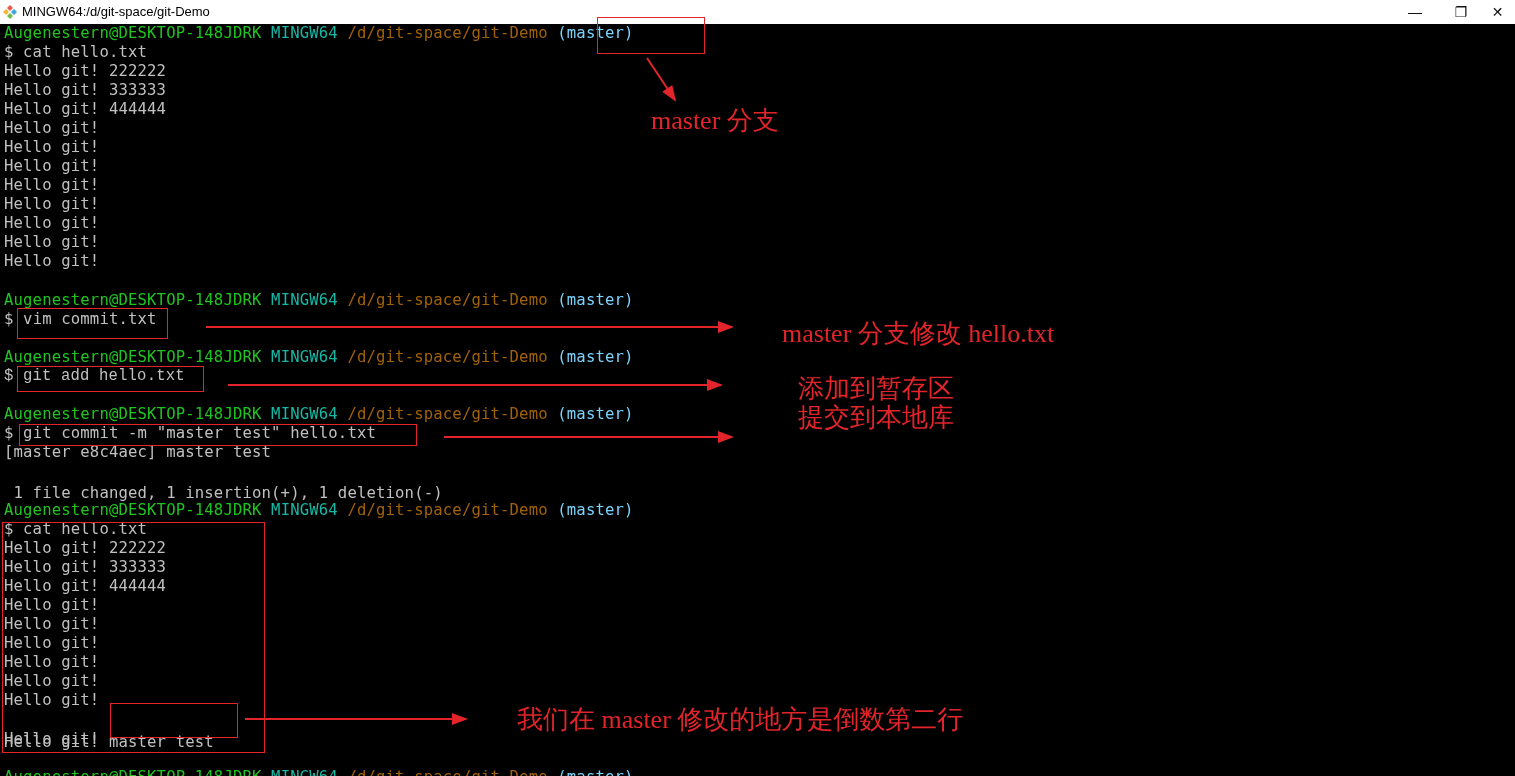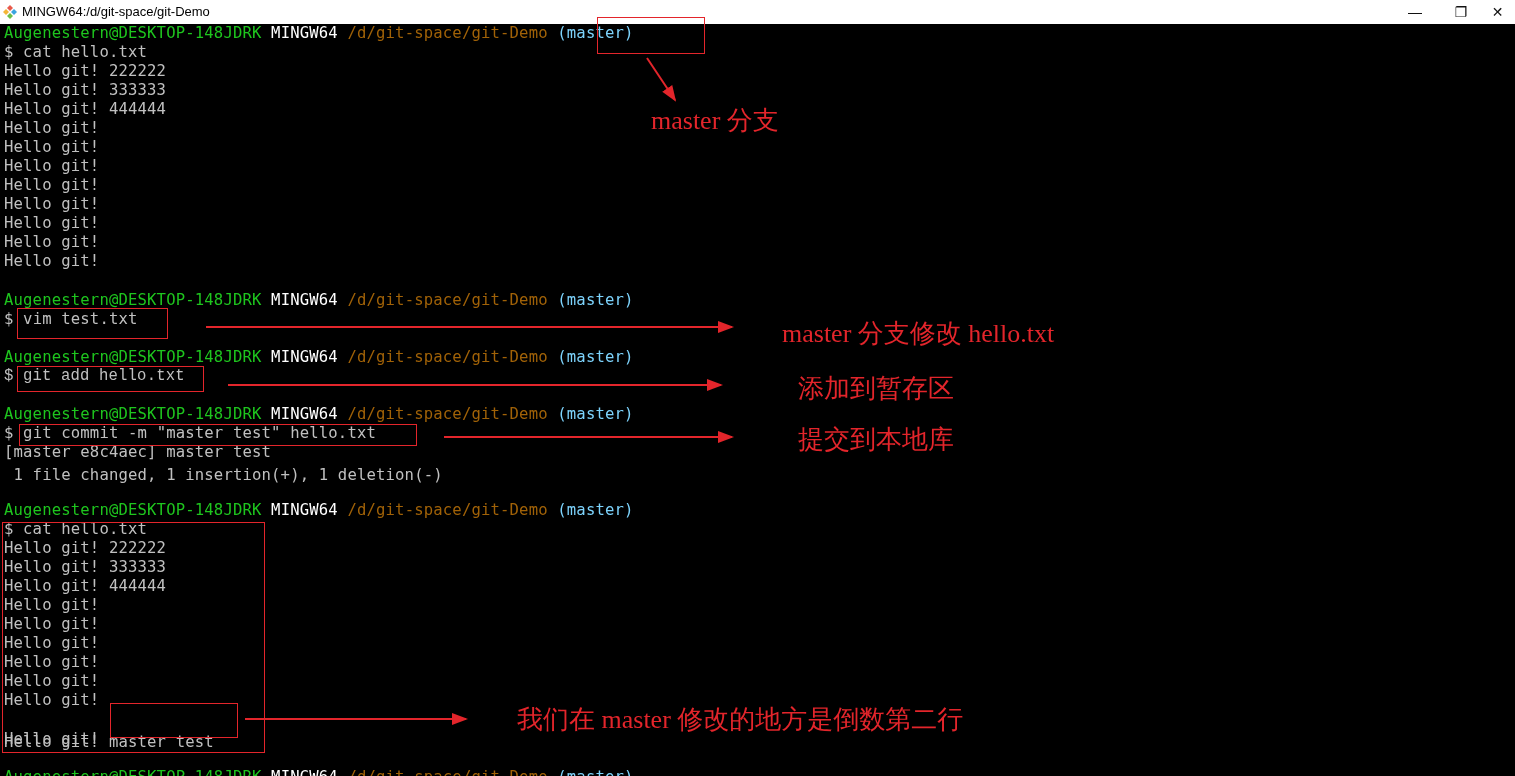--- a/index.html
+++ b/index.html
@@ -4,21 +4,21 @@
 <style>
   html, body { margin:0; padding:0; }
   body { width:1515px; height:776px; overflow:hidden; background:#000; position:relative; font-family:"DejaVu Sans Mono", monospace; }
   .titlebar { position:absolute; left:0; top:0; width:1515px; height:24px; background:#fff; }
   .app-icon { position:absolute; left:3px; top:5px; width:14px; height:14px; }
   .title-text { position:absolute; left:22px; top:4px; font-family:"Liberation Sans", sans-serif; font-size:13px; color:#000; }
   .win-btn { position:absolute; top:0; width:46px; height:24px; display:flex; align-items:center; justify-content:center; color:#111; font-family:"Liberation Sans", sans-serif; font-size:14px; cursor:pointer; }
   .terminal { position:absolute; left:0; top:24px; width:1515px; height:752px; background:#000; }
   .line { position:absolute; left:4px; height:19px; line-height:19px; font-size:15.6px; white-space:pre; color:#c0c0c0; letter-spacing:0.15px; }
   .user { color:#1ec51e; }
-  .sys { color:#ffffff; }
+  .sys { color:#14b8a6; }
   .path { color:#a16207; }
   .branch { color:#7dd3fc; }
   .rbox { position:absolute; border:1.5px solid #e3252b; box-sizing:border-box; }
   .note { position:absolute; color:#e3252b; font-family:Liberation Serif, serif; font-size:26px; white-space:nowrap; }
   svg.arrows { position:absolute; left:0; top:0; width:1515px; height:776px; pointer-events:none; }
 </style>
 </head>
 <body>
 
 <div class="titlebar">
@@ -50,29 +50,29 @@
 <div class="line" style="top:119px;">Hello git!</div>
 <div class="line" style="top:138px;">Hello git!</div>
 <div class="line" style="top:157px;">Hello git!</div>
 <div class="line" style="top:176px;">Hello git!</div>
 <div class="line" style="top:195px;">Hello git!</div>
 <div class="line" style="top:214px;">Hello git!</div>
 <div class="line" style="top:233px;">Hello git!</div>
 <div class="line" style="top:252px;">Hello git!</div>
 
 <div class="line" style="top:291px;"><span class="user">Augenestern@DESKTOP-148JDRK</span> <span class="sys">MINGW64</span> <span class="path">/d/git-space/git-Demo</span> <span class="branch">(master)</span></div>
-<div class="line" style="top:310px;"><span>$</span> <span>vim test.txt</span></div>
+<div class="line" style="top:310px;"><span>$</span> <span>vim commit.txt</span></div>
 
 <div class="line" style="top:348px;"><span class="user">Augenestern@DESKTOP-148JDRK</span> <span class="sys">MINGW64</span> <span class="path">/d/git-space/git-Demo</span> <span class="branch">(master)</span></div>
 <div class="line" style="top:367px;font-family:Liberation Mono, monospace;"><span>$</span> <span>git add hello.txt</span></div>
 
 <div class="line" style="top:405px;"><span class="user">Augenestern@DESKTOP-148JDRK</span> <span class="sys">MINGW64</span> <span class="path">/d/git-space/git-Demo</span> <span class="branch">(master)</span></div>
 <div class="line" style="top:424px;"><span>$</span> <span>git commit -m "master test" hello.txt</span></div>
 <div class="line" style="top:443px;">[master e8c4aec] master test</div>
-<div class="line" style="top:466px;"> 1 file changed, 1 insertion(+), 1 deletion(-)</div>
+<div class="line" style="top:484px;"> 1 file changed, 1 insertion(+), 1 deletion(-)</div>
 
 <div class="line" style="top:501px;"><span class="user">Augenestern@DESKTOP-148JDRK</span> <span class="sys">MINGW64</span> <span class="path">/d/git-space/git-Demo</span> <span class="branch">(master)</span></div>
 <div class="line" style="top:520px;">$ cat hello.txt</div>
 <div class="line" style="top:539px;">Hello git! 222222</div>
 <div class="line" style="top:558px;">Hello git! 333333</div>
 <div class="line" style="top:577px;">Hello git! 444444</div>
 <div class="line" style="top:596px;">Hello git!</div>
 <div class="line" style="top:615px;">Hello git!</div>
 <div class="line" style="top:634px;">Hello git!</div>
 <div class="line" style="top:653px;">Hello git!</div>
@@ -99,14 +99,14 @@
   <line x1="647" y1="58" x2="675" y2="100" stroke="#e3252b" stroke-width="2" marker-end="url(#ah)"></line>
   <line x1="206" y1="327" x2="732" y2="327" stroke="#e3252b" stroke-width="2" marker-end="url(#ah)"></line>
   <line x1="228" y1="385" x2="721" y2="385" stroke="#e3252b" stroke-width="2" marker-end="url(#ah)"></line>
   <line x1="444" y1="437" x2="732" y2="437" stroke="#e3252b" stroke-width="2" marker-end="url(#ah)"></line>
   <line x1="245" y1="719" x2="466" y2="719" stroke="#e3252b" stroke-width="2" marker-end="url(#ah)"></line>
 </svg>
 
 <div class="note" style="left:651px;top:103px;">master 分支</div>
 <div class="note" style="left:782px;top:316px;">master 分支修改 hello.txt</div>
 <div class="note" style="left:798px;top:371px;">添加到暂存区</div>
-<div class="note" style="left:798px;top:422px;">提交到本地库</div>
+<div class="note" style="left:798px;top:400px;">提交到本地库</div>
 <div class="note" style="left:517px;top:702px;">我们在 master 修改的地方是倒数第二行</div>
 
 </body></html>

